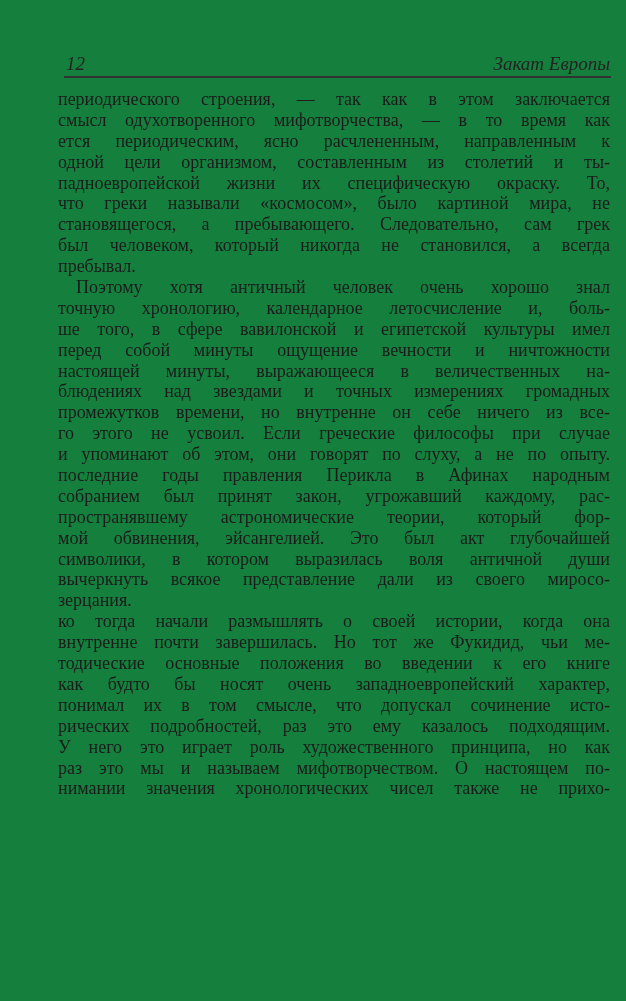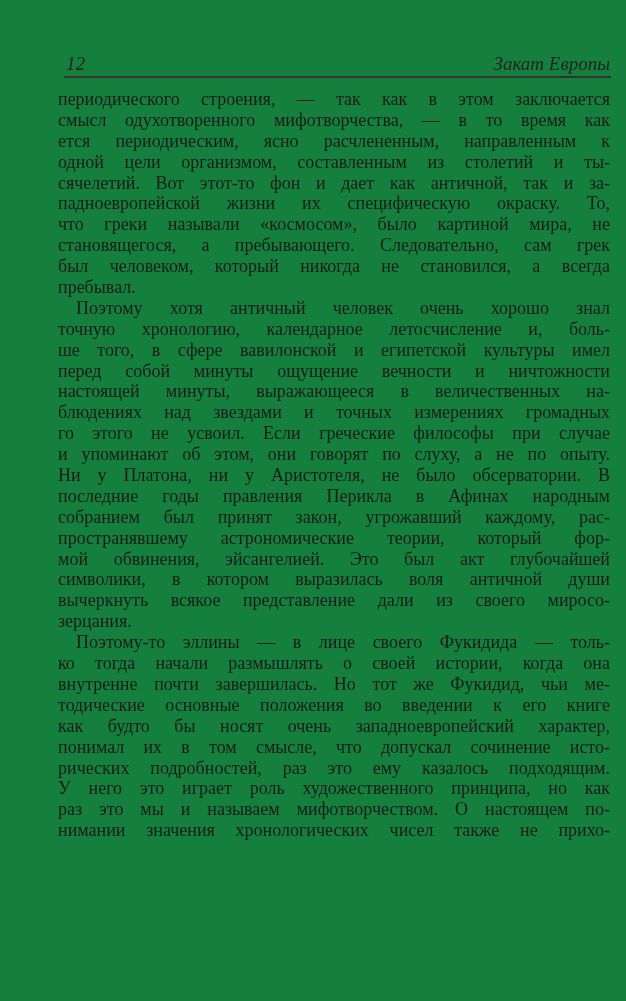--- a/index.html
+++ b/index.html
@@ -70,43 +70,41 @@
   <header class="running-head">
     <span>12</span>
     <span>Закат Европы</span>
   </header>
   <div class="header-rule"></div>
   <main class="body-text">
       <div class="line">периодического строения, — так как в этом заключается</div>
       <div class="line">смысл одухотворенного мифотворчества, — в то время как</div>
       <div class="line">ется периодическим, ясно расчлененным, направленным к</div>
       <div class="line">одной цели организмом, составленным из столетий и ты-</div>
-      <div class="line">сячелетий. Вот этот-то фон и дает как античной, так и за-</div>
       <div class="line">падноевропейской жизни их специфическую окраску. То,</div>
       <div class="line">что греки называли «космосом», было картиной мира, не</div>
       <div class="line">становящегося, а пребывающего. Следовательно, сам грек</div>
       <div class="line">был человеком, который никогда не становился, а всегда</div>
       <div class="line last">пребывал.</div>
       <div class="line indent">Поэтому хотя античный человек очень хорошо знал</div>
       <div class="line">точную хронологию, календарное летосчисление и, боль-</div>
       <div class="line">ше того, в сфере вавилонской и египетской культуры имел</div>
       <div class="line">перед собой минуты ощущение вечности и ничтожности</div>
       <div class="line">настоящей минуты, выражающееся в величественных на-</div>
       <div class="line">блюдениях над звездами и точных измерениях громадных</div>
+      <div class="line">промежутков времени, но внутренне он себе ничего из все-</div>
       <div class="line">го этого не усвоил. Если греческие философы при случае</div>
       <div class="line">и упоминают об этом, они говорят по слуху, а не по опыту.</div>
-      <div class="line">Ни у Платона, ни у Аристотеля, не было обсерватории. В</div>
       <div class="line">последние годы правления Перикла в Афинах народным</div>
       <div class="line">собранием был принят закон, угрожавший каждому, рас-</div>
       <div class="line">пространявшему астрономические теории, который фор-</div>
       <div class="line">мой обвинения, эйсангелией. Это был акт глубочайшей</div>
       <div class="line">символики, в котором выразилась воля античной души</div>
       <div class="line">вычеркнуть всякое представление дали из своего миросо-</div>
       <div class="line last">зерцания.</div>
-      <div class="line indent">Поэтому-то эллины — в лице своего Фукидида — толь-</div>
       <div class="line">ко тогда начали размышлять о своей истории, когда она</div>
       <div class="line">внутренне почти завершилась. Но тот же Фукидид, чьи ме-</div>
       <div class="line">тодические основные положения во введении к его книге</div>
       <div class="line">как будто бы носят очень западноевропейский характер,</div>
       <div class="line">понимал их в том смысле, что допускал сочинение исто-</div>
       <div class="line">рических подробностей, раз это ему казалось подходящим.</div>
       <div class="line">У него это играет роль художественного принципа, но как</div>
       <div class="line">раз это мы и называем мифотворчеством. О настоящем по-</div>
       <div class="line">нимании значения хронологических чисел также не прихо-</div>
     </main>

